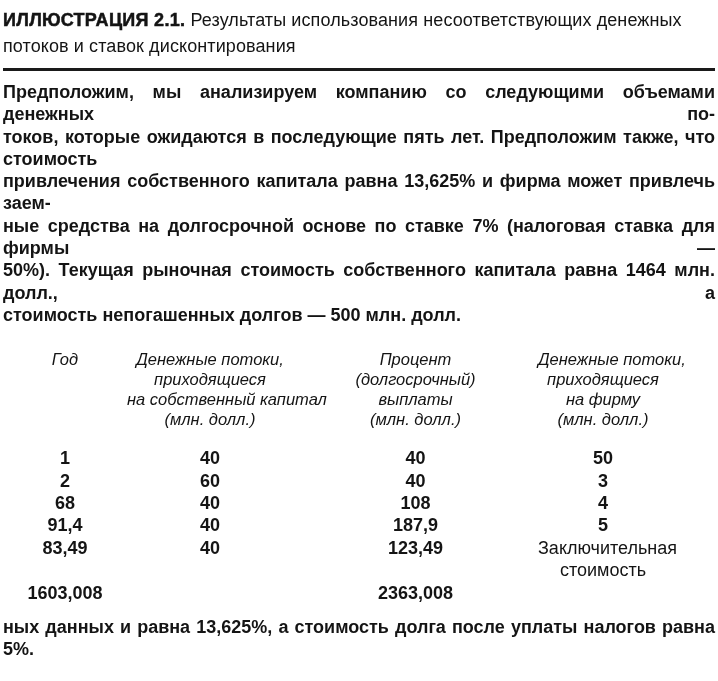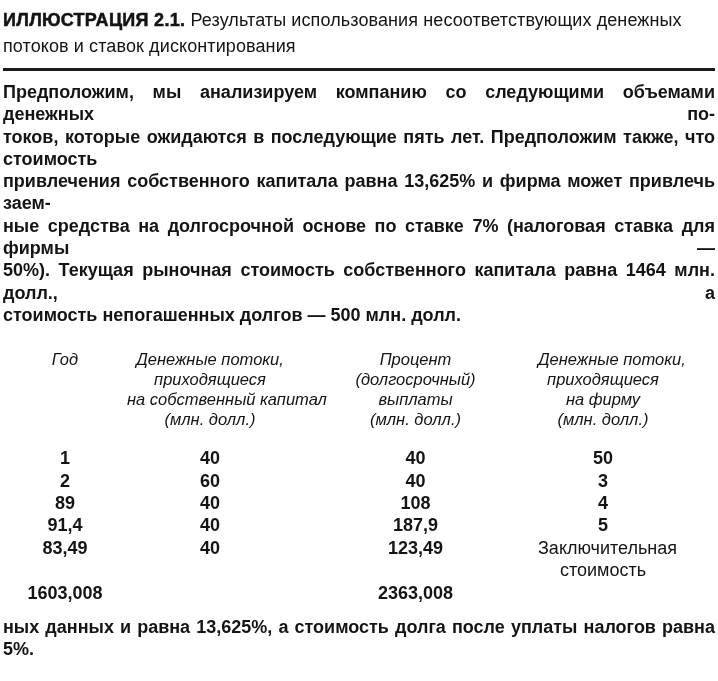--- a/index.html
+++ b/index.html
@@ -141,21 +141,21 @@
       <div class="cell">1</div>
       <div class="cell">40</div>
       <div class="cell">40</div>
       <div class="cell">50</div>
 
       <div class="cell">2</div>
       <div class="cell">60</div>
       <div class="cell">40</div>
 
       <div class="cell">3</div>
-      <div class="cell">89</div>
+      <div class="cell">68</div>
       <div class="cell">40</div>
       <div class="cell">108</div>
 
       <div class="cell">4</div>
       <div class="cell">91,4</div>
       <div class="cell">40</div>
       <div class="cell">187,9</div>
 
       <div class="cell">5</div>
       <div class="cell">83,49</div>

